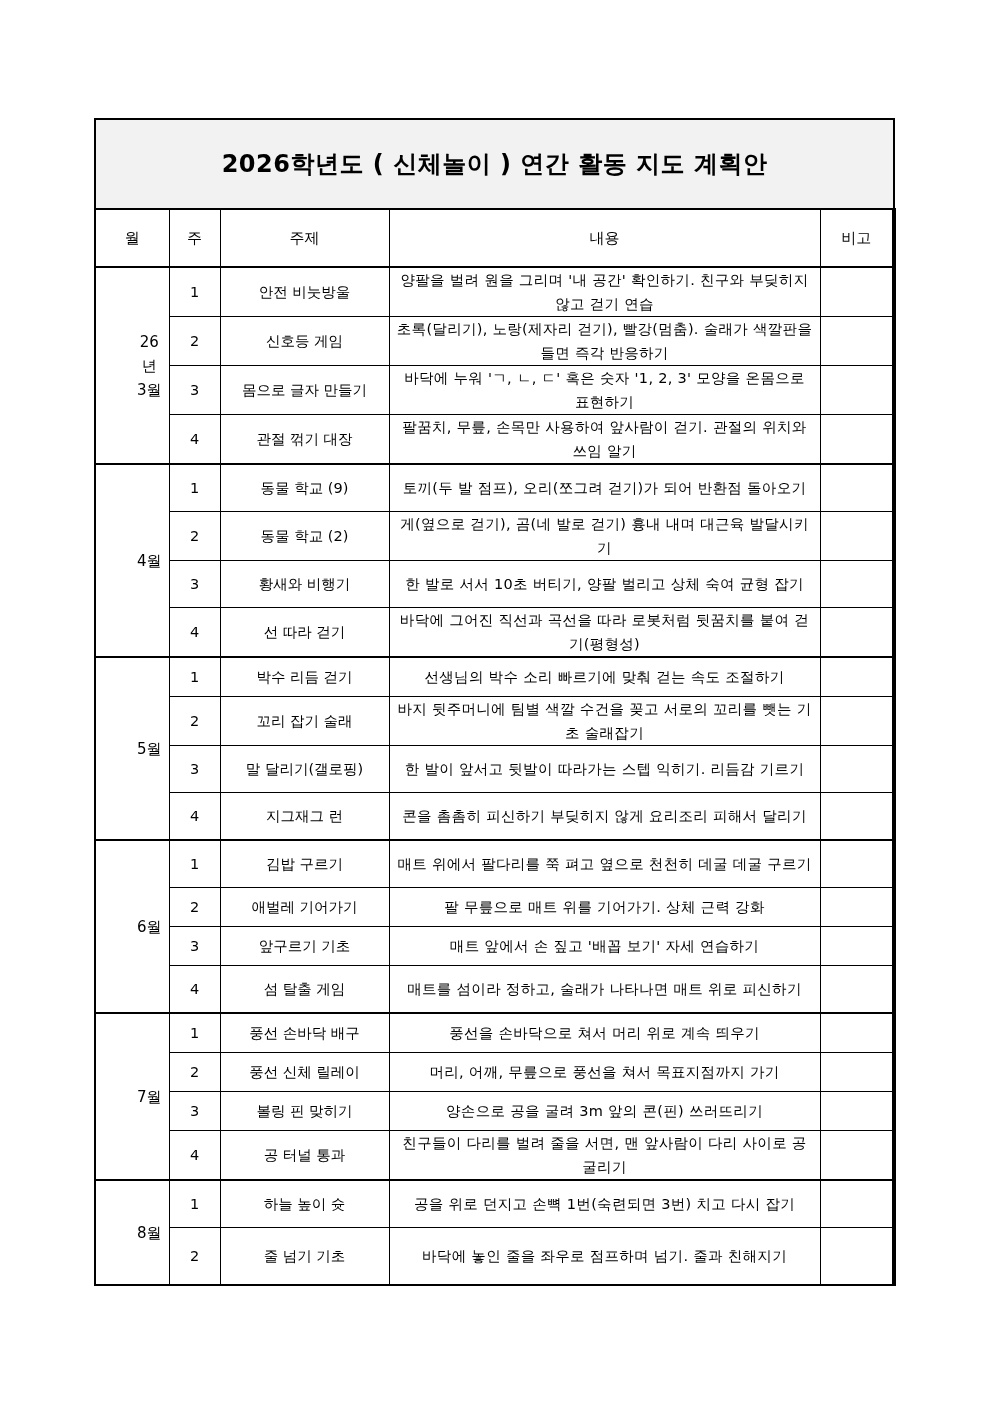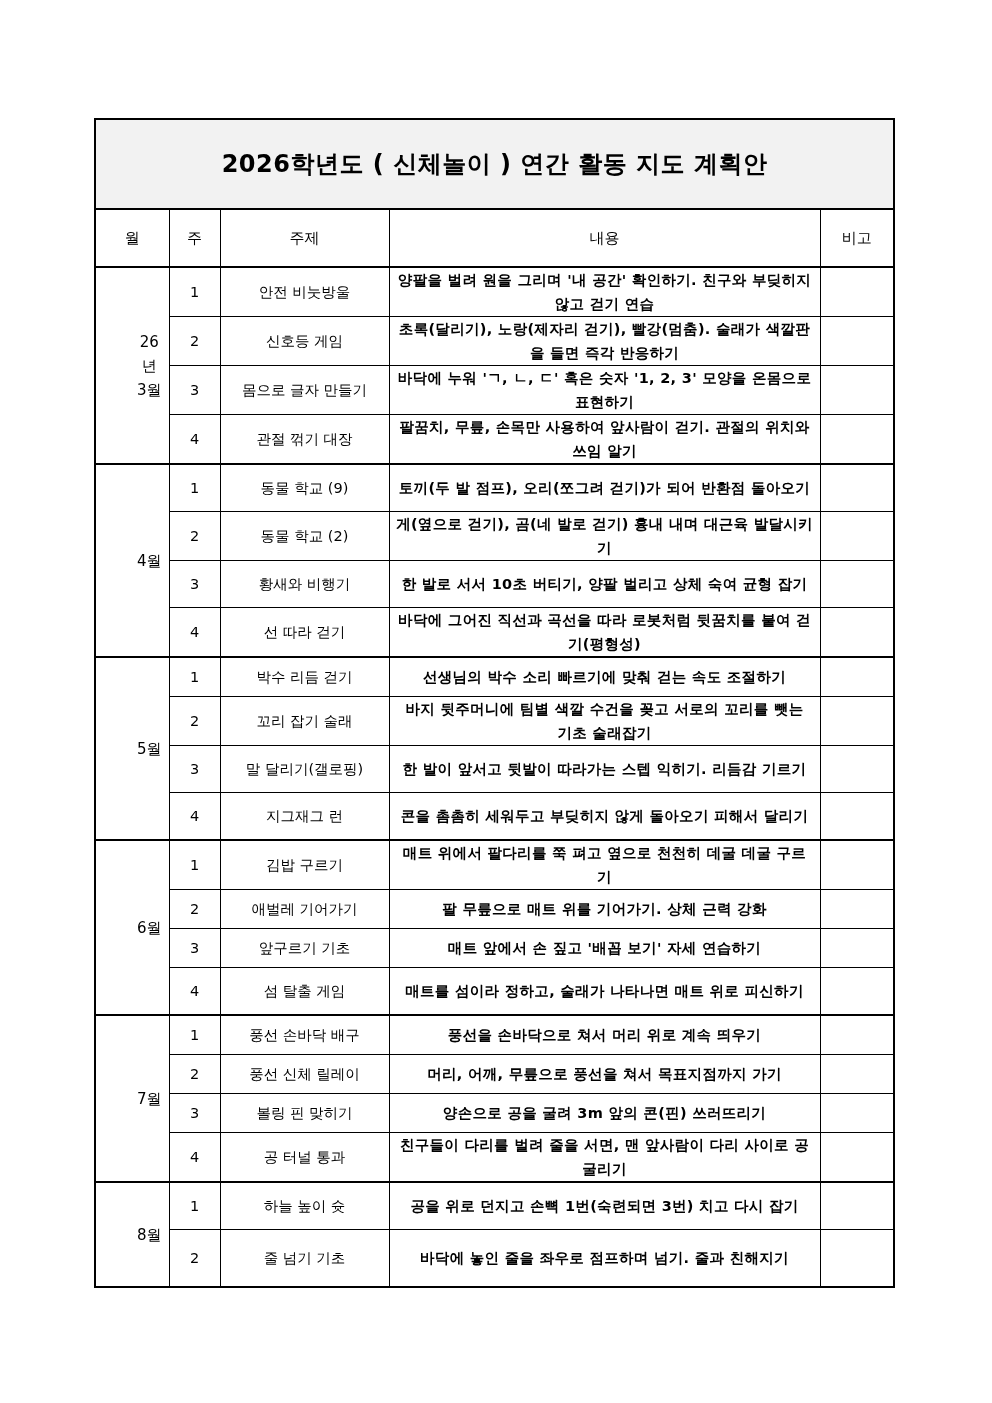--- a/index.html
+++ b/index.html
@@ -3,26 +3,26 @@
 <meta charset="utf-8">
 <style>
   html, body { margin:0; padding:0; background:#ffffff; }
   body { width:992px; height:1403px; position:relative; font-family:"DejaVu Sans", sans-serif; color:#000; }
   .page { position:absolute; left:94px; top:118px; width:926px; }
   table { border-collapse:collapse; width:799px; table-layout:fixed; }
   td, th { border:1px solid #000; text-align:center; vertical-align:middle; padding:0 6px; font-weight:normal; font-size:14.5px; line-height:24px; }
   .title-cell { height:88px; background:#f2f2f2; font-size:24px; font-weight:bold; letter-spacing:0.5px; border:2px solid #000; border-bottom:2px solid #000; }
   .head th { height:56px; font-size:15px; }
   .month { font-size:15px; line-height:24px; }
-  .content { letter-spacing:0.3px;font-weight:bold; }
+  .content { letter-spacing:0.3px; }
   tr.r48 td { height:46px; }
   tr.r40 td { height:38px; }
   tr.r58 td { height:56px; }
   .month-start td { border-top:2px solid #000; }
-  td.lastcol, th.lastcol { border-right:2px solid #000000;border-radius:27px; }
+  td.lastcol, th.lastcol { border-right:4px solid #000000;border-radius:27px; }
   td.firstcol, th.firstcol { border-left:2px solid #000; }
   tr.last td { border-bottom:2px solid #000; }
   td.month { border-left:2px solid #000; border-bottom:2px solid #000; border-top:2px solid #000;padding-left:40px; }
 </style>
 </head>
 <body>
 
 <div class="page">
   <table>
     <colgroup>
@@ -114,21 +114,21 @@
     </tr>
     <tr class="r48">
       <td>3</td>
       <td>말 달리기(갤로핑)</td>
       <td class="content">한 발이 앞서고 뒷발이 따라가는 스텝 익히기. 리듬감 기르기</td>
       <td class="lastcol"></td>
     </tr>
     <tr class="r48">
       <td>4</td>
       <td>지그재그 런</td>
-      <td class="content">콘을 촘촘히 세워두고 부딪히지 않게 돌아오기 피해서 달리기</td>
+      <td class="content">콘을 촘촘히 피신하기 부딪히지 않게 요리조리 피해서 달리기</td>
       <td class="lastcol"></td>
     </tr>
 
     <tr class="r48 month-start">
       <td rowspan="4" class="month">6월</td>
       <td>1</td>
       <td>김밥 구르기</td>
       <td class="content">매트 위에서 팔다리를 쭉 펴고 옆으로 천천히 데굴 데굴 구르기</td>
       <td class="lastcol"></td>
     </tr>

